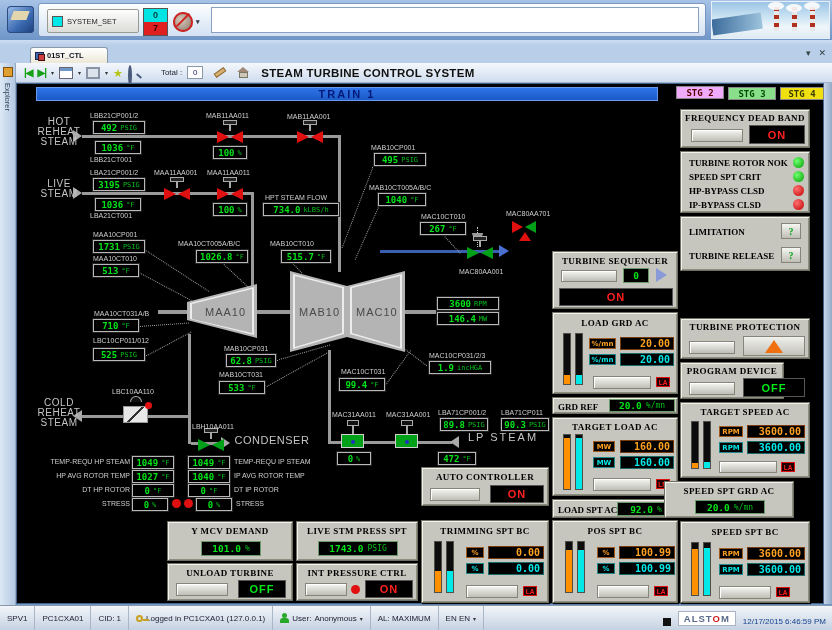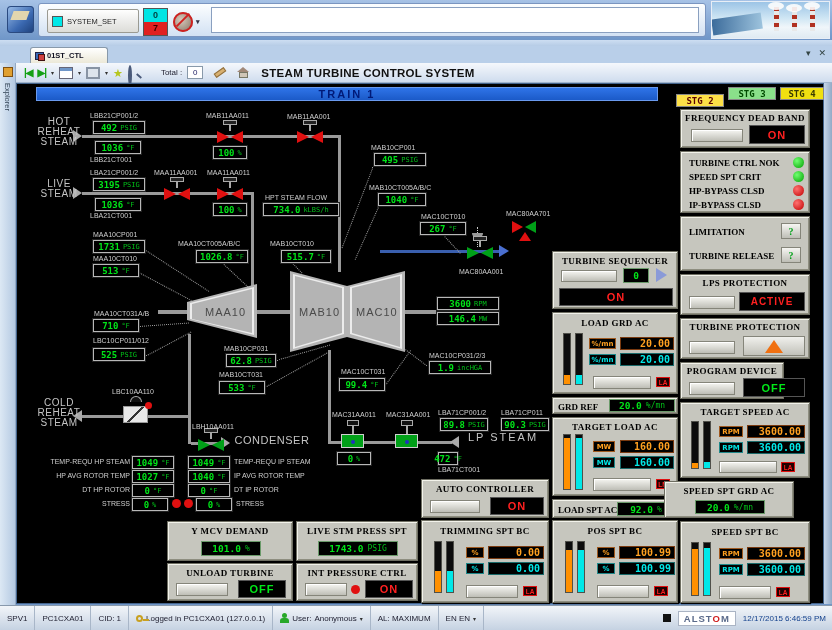--- a/index.html
+++ b/index.html
@@ -113,21 +113,21 @@
   .tribtn i{width:0;height:0;border-left:9px solid transparent;border-right:9px solid transparent;border-bottom:13px solid #f07010}
   .seqarrow{position:absolute;width:0;height:0;border-top:7px solid transparent;border-bottom:7px solid transparent;border-left:11px solid #8a9ad8;cursor:pointer}
   
   .statusbar{position:absolute;left:0;top:605px;width:832px;height:25px;background:linear-gradient(#f2f5f9,#c5d2e2);border-top:1px solid #8899ac;display:flex;align-items:center;font-size:8px;color:#223}
   .scell{height:100%;display:flex;align-items:center;padding:12px 7px;border-right:1px solid #a8b6c8;gap:3px;white-space:nowrap}
   .keyico{width:7px;height:7px;border:2px solid #c8a020;border-radius:50%;position:relative}
   .keyico:after{content:"";position:absolute;left:5px;top:2px;width:6px;height:2px;background:#c8a020}
   .userico{position:relative;width:9px;height:10px}
   .userico:before{content:"";position:absolute;left:2px;top:0;width:5px;height:5px;border-radius:50%;background:#28a828}
   .userico:after{content:"";position:absolute;left:0;top:5px;width:9px;height:5px;border-radius:3px 3px 0 0;background:#28a828}
-  .sright{margin-left:auto;display:flex;align-items:center;gap:7px;padding-right:6px}
+  .sright{margin-left:auto;display:flex;align-items:flex-end;gap:7px;padding-right:6px}
   .blk{width:8px;height:8px;background:#111}
   .alstom{background:#fff;border:1px solid #aab4c4;padding:1px 5px;font:bold 9.5px "Liberation Sans",sans-serif;letter-spacing:1px;color:#5a6a8a}
   .alstom .o{color:#d02020}
   .dtime{color:#13408c}
 </style>
 </head>
 <body>
 
 <div class="window">
 
@@ -198,21 +198,21 @@
     <span class="eicon"></span>
     <span class="etxt">Explorer</span>
   </div>
 
   <div class="canvas"></div>
   <div class="rstrip"></div>
 
   <div class="trainbar" style="left:36px;top:87px;width:622px;height:14px">
     <span>TRAIN  1</span>
   </div>
-  <div class="stg" style="left:676px;top:94px;background:#fde047;color:#5a0000">STG 2</div>
+  <div class="stg" style="left:676px;top:86px;background:#f0abfc;color:#5a0000">STG 2</div>
   <div class="stg" style="left:728px;top:87px;background:#8ae08a;color:#004a00">STG 3</div>
   <div class="stg" style="left:780px;top:87px;width:44px;background:#f0e010;color:#3a3a00">STG 4</div>
 
   <div class="arr-r" style="left:73px;top:130px"></div>
   <div class="pipe" style="left:82px;top:135px;width:256px;height:3px"></div>
   <div class="pipe" style="left:338px;top:135px;width:3px;height:137px"></div>
   <div class="arr-r" style="left:73px;top:187px"></div>
   <div class="pipe" style="left:82px;top:192px;width:172px;height:3px"></div>
   <div class="pipe" style="left:251px;top:192px;width:3px;height:96px"></div>
   <div class="pipe" style="left:158px;top:310px;width:32px;height:4px"></div>
@@ -456,21 +456,21 @@
   <div class="tag" style="left:438px;top:409px">LBA71CP001/2</div>
   <div class="lcd" style="left:440px;top:418px;width:48px">
       <span class="v">89.8</span>
       <span class="u">PSIG</span>
     </div>
   <div class="tag" style="left:501px;top:409px">LBA71CP011</div>
   <div class="lcd" style="left:501px;top:418px;width:48px">
       <span class="v">90.3</span>
       <span class="u">PSIG</span>
     </div>
-  <div class="lcd" style="left:438px;top:452px;width:20px">
+  <div class="lcd" style="left:438px;top:452px;width:38px">
       <span class="v">472</span>
       <span class="u">°F</span>
     </div>
   <div class="tag" style="left:438px;top:466px">LBA71CT001</div>
 
   <div class="tag" style="left:34px;top:458px;width:96px;text-align:right">TEMP-REQU HP STEAM</div>
   <div class="lcd" style="left:132px;top:456px;width:42px">
       <span class="v">1049</span>
       <span class="u">°F</span>
     </div>
@@ -505,21 +505,21 @@
       <span class="u">%</span>
     </div>
   <div class="dot" style="left:172px;top:499px"></div>
   <div class="dot" style="left:184px;top:499px"></div>
   <div class="lcd" style="left:196px;top:498px;width:36px">
       <span class="v">0</span>
       <span class="u">%</span>
     </div>
   <div class="tag" style="left:236px;top:500px">STRESS</div>
 
-  <div class="panel" style="left:421px;top:479px;width:128px;height:39px">
+  <div class="panel" style="left:421px;top:467px;width:128px;height:39px">
     <div class="ptitle" style="top:4px">AUTO CONTROLLER</div>
     <div class="gbtn" style="left:8px;top:20px;width:50px"></div>
     <div class="disp red" style="left:68px;top:17px;width:54px;height:18px">ON</div>
   </div>
 
   <div class="panel" style="left:552px;top:251px;width:126px;height:58px">
     <div class="ptitle" style="top:4px">TURBINE SEQUENCER</div>
     <div class="gbtn" style="left:8px;top:18px;width:56px;height:12px"></div>
     <div class="glcd" style="left:70px;top:16px;width:26px;height:15px">
         <span class="v">0</span>
@@ -608,42 +608,37 @@
     <div class="sb" style="left:101px;top:65px">LA</div>
   </div>
 
   <div class="panel" style="left:680px;top:109px;width:130px;height:39px">
     <div class="ptitle" style="top:3px">FREQUENCY DEAD BAND</div>
     <div class="gbtn" style="left:10px;top:19px;width:52px"></div>
     <div class="disp red" style="left:68px;top:15px;width:56px;height:19px">ON</div>
   </div>
 
   <div class="panel" style="left:680px;top:151px;width:130px;height:62px">
-    <div class="plbl" style="left:8px;top:6px">TURBINE CTRL NOK</div>
+    <div class="plbl" style="left:8px;top:6px">TURBINE ROTOR NOK</div>
     <div class="lamp g" style="left:112px;top:5px"></div>
     <div class="plbl" style="left:8px;top:20px">SPEED SPT CRIT</div>
     <div class="lamp g" style="left:112px;top:19px"></div>
     <div class="plbl" style="left:8px;top:34px">HP-BYPASS CLSD</div>
     <div class="lamp r" style="left:112px;top:33px"></div>
     <div class="plbl" style="left:8px;top:48px">IP-BYPASS CLSD</div>
     <div class="lamp r" style="left:112px;top:47px"></div>
   </div>
 
   <div class="panel" style="left:680px;top:216px;width:130px;height:55px">
     <div class="plbl" style="left:8px;top:10px">LIMITATION</div>
     <div class="qbtn" style="left:100px;top:6px">?</div>
     <div class="plbl" style="left:8px;top:34px">TURBINE RELEASE</div>
     <div class="qbtn" style="left:100px;top:30px">?</div>
   </div>
 
-  <div class="panel" style="left:680px;top:274px;width:130px;height:41px">
-    <div class="ptitle" style="top:3px">LPS PROTECTION</div>
-    <div class="gbtn" style="left:8px;top:21px;width:46px"></div>
-    <div class="disp red" style="left:58px;top:17px;width:66px;height:19px;font-size:10px">ACTIVE</div>
-  </div>
 
   <div class="panel" style="left:680px;top:318px;width:130px;height:41px">
     <div class="ptitle" style="top:3px">TURBINE PROTECTION</div>
     <div class="gbtn" style="left:8px;top:22px;width:46px"></div>
     <div class="tribtn" style="left:62px;top:17px;width:62px;height:20px">
         <i></i>
       </div>
   </div>
 
   <div class="panel" style="left:680px;top:362px;width:104px;height:37px">

